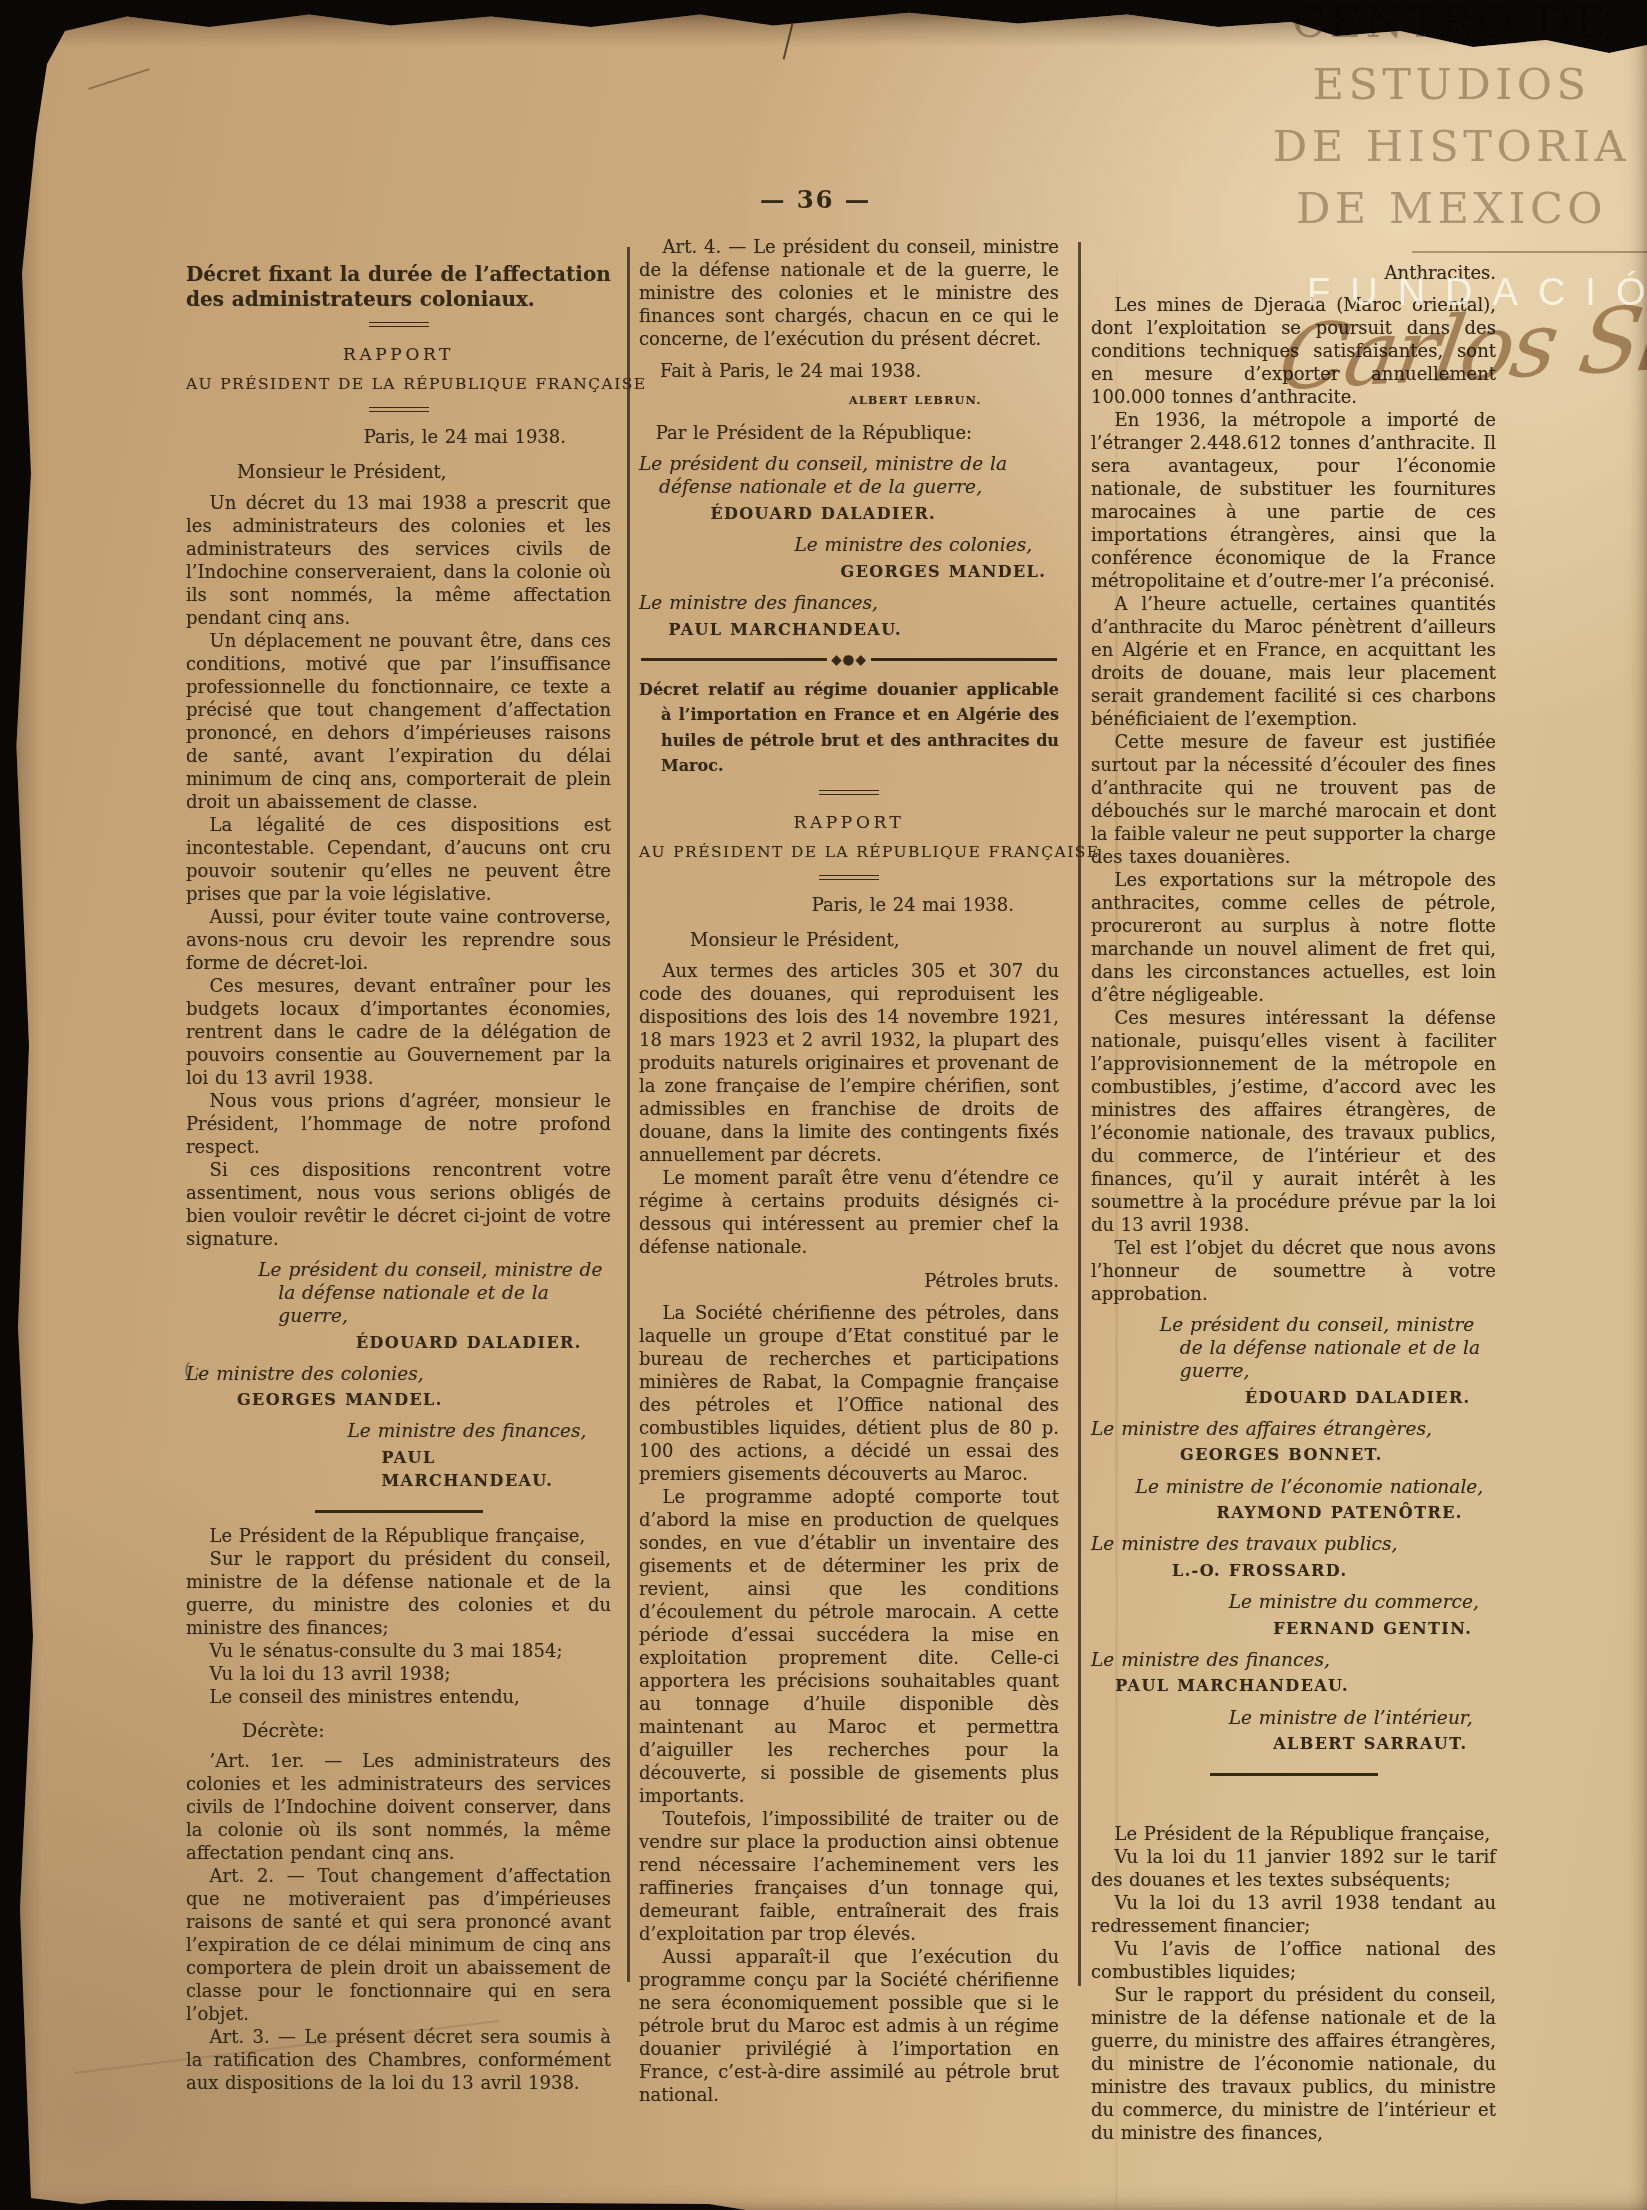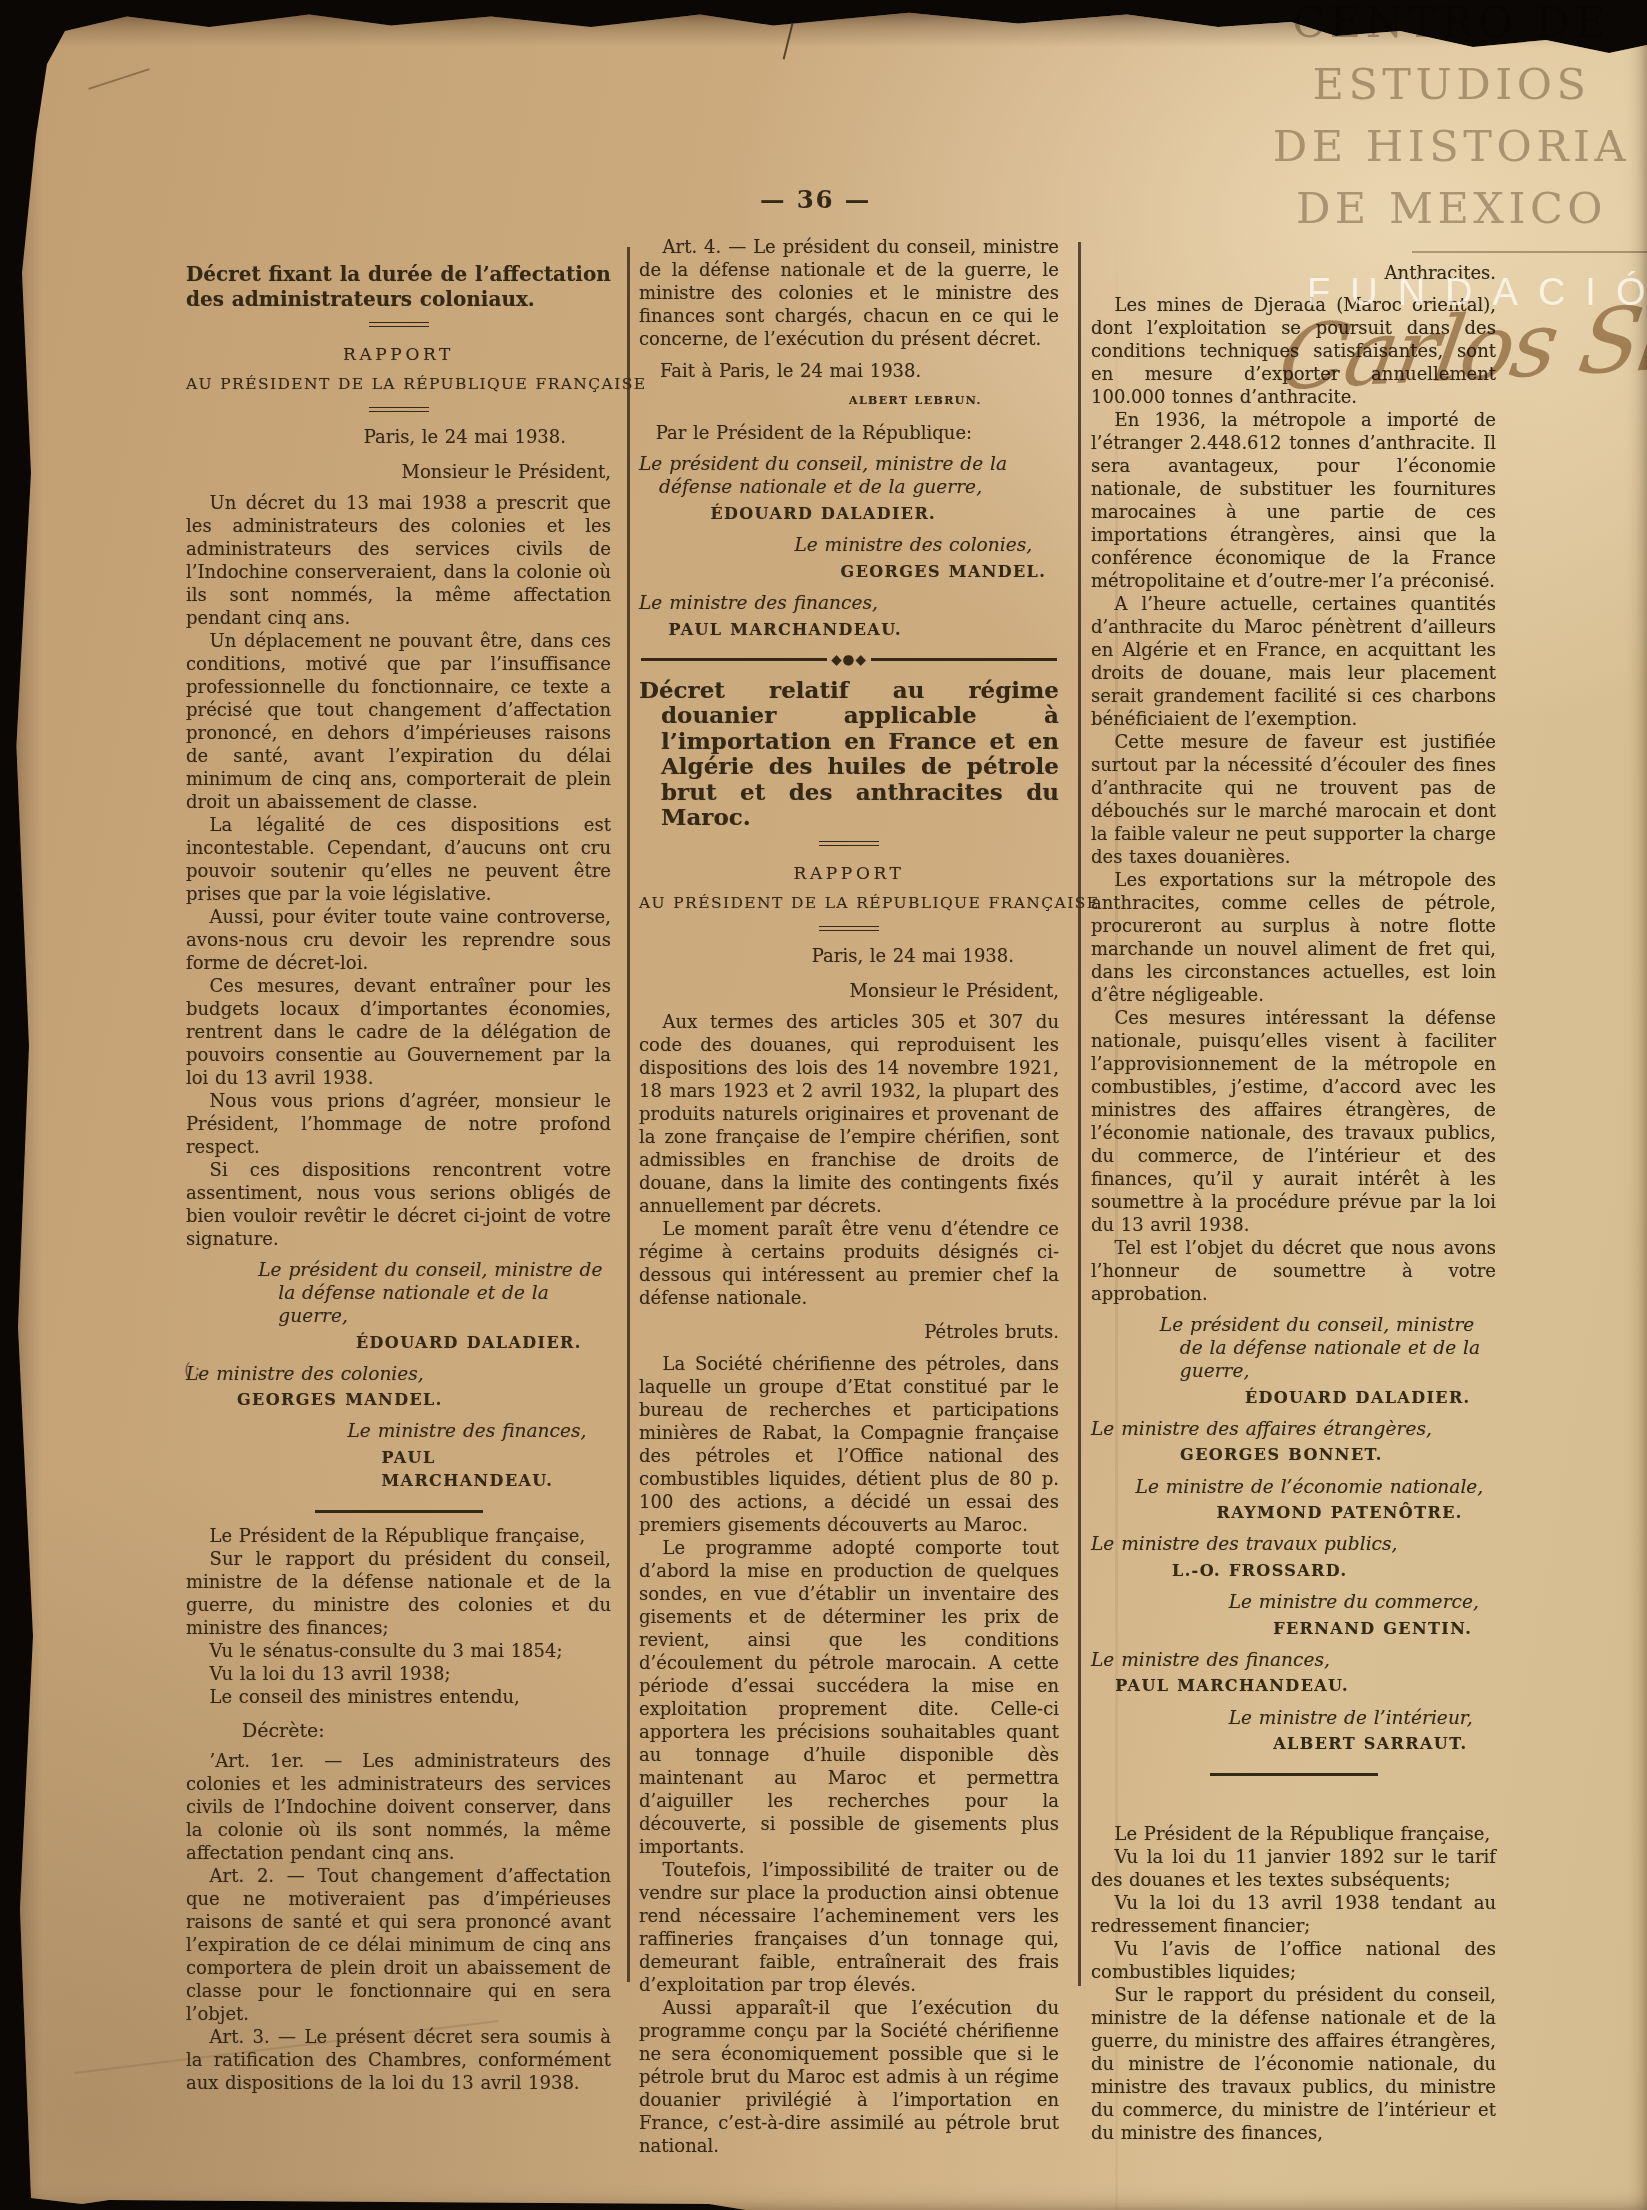--- a/index.html
+++ b/index.html
@@ -41,29 +41,29 @@
   .rule-b{left:1078px;top:242px;height:1744px;}
 
   .column{position:absolute;color:#342817;font-size:18px;line-height:23px;
     word-spacing:0.9px;text-shadow:0 0 0.9px rgba(51,39,26,.35);}
   .col-1{left:186px;top:262px;width:425px;}
   .col-2{left:639px;top:235px;width:420px;}
   .col-3{left:1091px;top:249px;width:405px;}
 
   .b-para{text-align:justify;text-indent:23.6px;margin:0;}
   .b-title-center{text-align:left;font-weight:700;font-size:20px;line-height:24.5px;margin:0 0 3.6px;}
-  .b-title-left{font-weight:700;font-size:23px;line-height:25.5px;margin:12.7px 0 0;
+  .b-title-left{font-weight:700;font-size:16px;line-height:25.5px;margin:12.7px 0 0;
     padding-left:22px;text-indent:-22px;text-align:justify;}
   .b-heading{text-align:center;font-size:17px;letter-spacing:3.6px;margin:16.4px 0 1.8px;}
   .b-subheading{text-align:center;font-size:15.5px;letter-spacing:1.4px;margin:7.3px 0 0;white-space:nowrap;}
   .b-rule-double{width:60px;margin:11px auto 9px;border-top:1.8px solid #342817;
     border-bottom:0.9px solid #342817;height:2.7px;}
   .b-rule-mid{width:168px;height:2.7px;margin:18px auto 11px;background:#342817;}
   .b-dateline{text-align:right;padding-right:45px;margin:12.7px 0 9px;}
-  .b-salutation{text-indent:51px;margin:12.7px 0 7.3px;text-align:right;}
+  .b-salutation{text-indent:51px;margin:12.7px 0 7.3px;}
   .b-plain{margin:9px 0 1.8px;}
   .b-nameline{font-size:11px;font-weight:600;letter-spacing:1.4px;margin:7.3px 0 3.6px;}
   .b-crosshead{text-align:right;margin:11.8px 0 9px;}
   .b-decree{padding-left:56px;margin:11px 0 7.3px;font-size:19px;}
   .b-sig{margin-top:8.2px;}
   .sig-fn{font-style:italic;font-size:18.6px;line-height:23px;
     padding-left:20px;text-indent:-20px;}
   .sig-name{font-size:16px;font-weight:600;letter-spacing:1.4px;margin-top:3.6px;}
   .b-ornament{display:flex;align-items:center;margin:14.5px 1.8px 3.6px;}
   .b-ornament .ln{flex:1;height:2.3px;background:#342817;}

